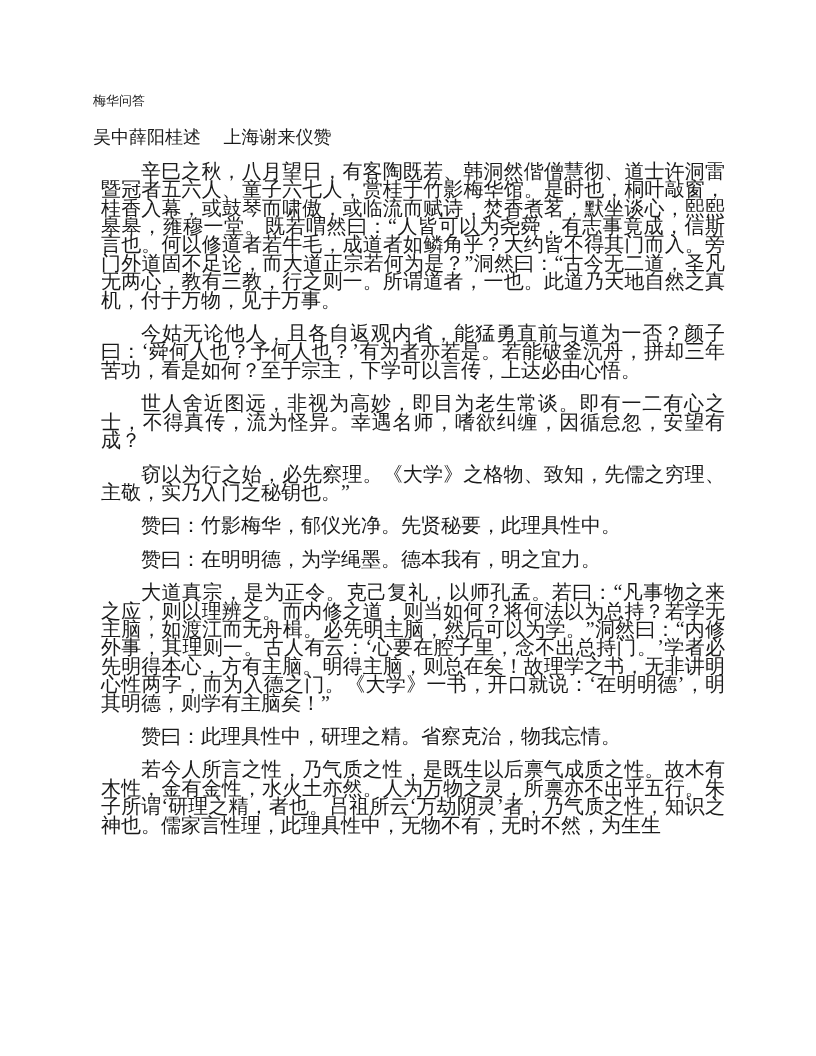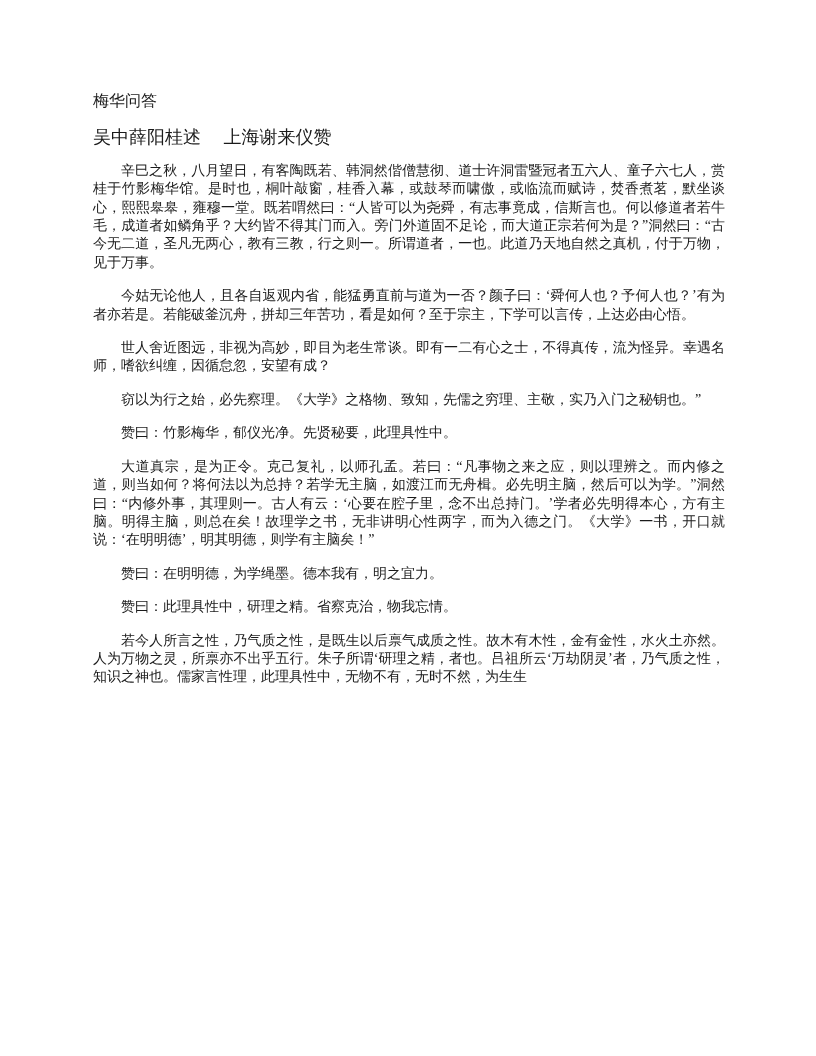--- a/index.html
+++ b/index.html
@@ -15,37 +15,37 @@
     color: #1a1a1a;
   }
   .page {
     box-sizing: border-box;
     width: 816px;
     height: 1056px;
     padding: 92px 91px 60px 93px;
     background: #ffffff;
   }
   .doc-title {
-    font-size: 16px;
+    font-size: 13px;
     line-height: 18.4px;
     margin: 0 0 18px 0;
     white-space: pre;
   }
   .doc-byline {
     font-size: 18px;
     line-height: 18.4px;
     margin: 0 0 6px 0;
   }
   .doc-byline .commentator {
     margin-left: 1em;
   }
   .para {
-    font-size: 14px;
+    font-size: 20px;
     line-height: 18.4px;
-    margin: 15px 0 0 0;
+    margin: 15px 0 0 8px;
     text-align: justify;
     text-justify: inter-ideograph;
     text-indent: 2em;
     word-break: break-all;
   }
 </style>
 </head>
 <body>
 
 <div class="page">
@@ -55,18 +55,18 @@
   <div class="doc-byline">
     <span class="author">吴中薛阳桂述</span>
     <span class="commentator">上海谢来仪赞</span>
   </div>
 
   <p class="para">辛巳之秋，八月望日，有客陶既若、韩洞然偕僧慧彻、道士许洞雷暨冠者五六人、童子六七人，赏桂于竹影梅华馆。是时也，桐叶敲窗，桂香入幕，或鼓琴而啸傲，或临流而赋诗，焚香煮茗，默坐谈心，熙熙皋皋，雍穆一堂。既若喟然曰：“人皆可以为尧舜，有志事竟成，信斯言也。何以修道者若牛毛，成道者如鳞角乎？大约皆不得其门而入。旁门外道固不足论，而大道正宗若何为是？”洞然曰：“古今无二道，圣凡无两心，教有三教，行之则一。所谓道者，一也。此道乃天地自然之真机，付于万物，见于万事。</p>
   <p class="para">今姑无论他人，且各自返观内省，能猛勇直前与道为一否？颜子曰：‘舜何人也？予何人也？’有为者亦若是。若能破釜沉舟，拼却三年苦功，看是如何？至于宗主，下学可以言传，上达必由心悟。</p>
   <p class="para">世人舍近图远，非视为高妙，即目为老生常谈。即有一二有心之士，不得真传，流为怪异。幸遇名师，嗜欲纠缠，因循怠忽，安望有成？</p>
   <p class="para">窃以为行之始，必先察理。《大学》之格物、致知，先儒之穷理、主敬，实乃入门之秘钥也。”</p>
   <p class="para">赞曰：竹影梅华，郁仪光净。先贤秘要，此理具性中。</p>
+  <p class="para">赞曰：在明明德，为学绳墨。德本我有，明之宜力。</p>
   <p class="para">大道真宗，是为正令。克己复礼，以师孔孟。若曰：“凡事物之来之应，则以理辨之。而内修之道，则当如何？将何法以为总持？若学无主脑，如渡江而无舟楫。必先明主脑，然后可以为学。”洞然曰：“内修外事，其理则一。古人有云：‘心要在腔子里，念不出总持门。’学者必先明得本心，方有主脑。明得主脑，则总在矣！故理学之书，无非讲明心性两字，而为入德之门。《大学》一书，开口就说：‘在明明德’，明其明德，则学有主脑矣！”</p>
-  <p class="para">赞曰：在明明德，为学绳墨。德本我有，明之宜力。</p>
   <p class="para">赞曰：此理具性中，研理之精。省察克治，物我忘情。</p>
   <p class="para">若今人所言之性，乃气质之性，是既生以后禀气成质之性。故木有木性，金有金性，水火土亦然。人为万物之灵，所禀亦不出乎五行。朱子所谓‘研理之精，者也。吕祖所云‘万劫阴灵’者，乃气质之性，知识之神也。儒家言性理，此理具性中，无物不有，无时不然，为生生</p>
 
 </div>
 
 </body></html>

